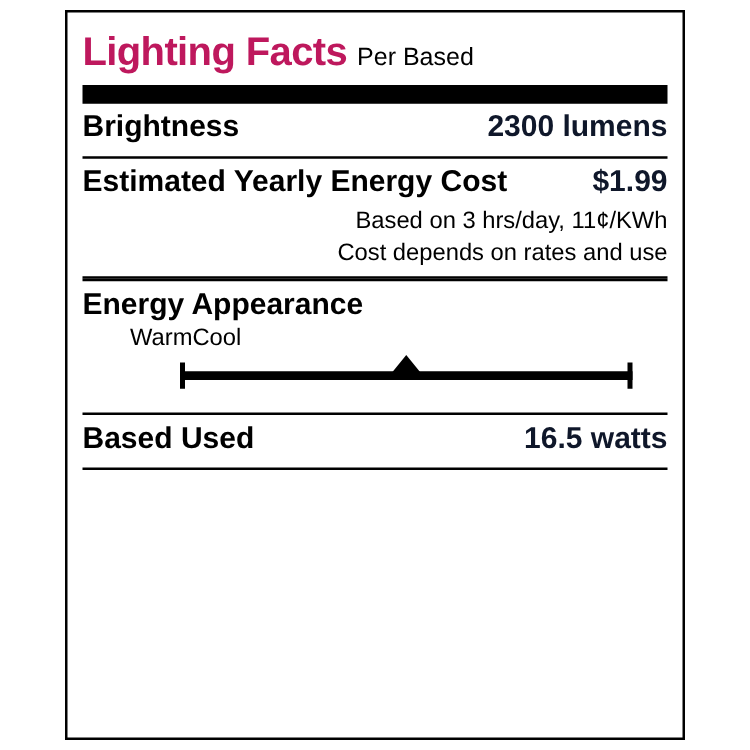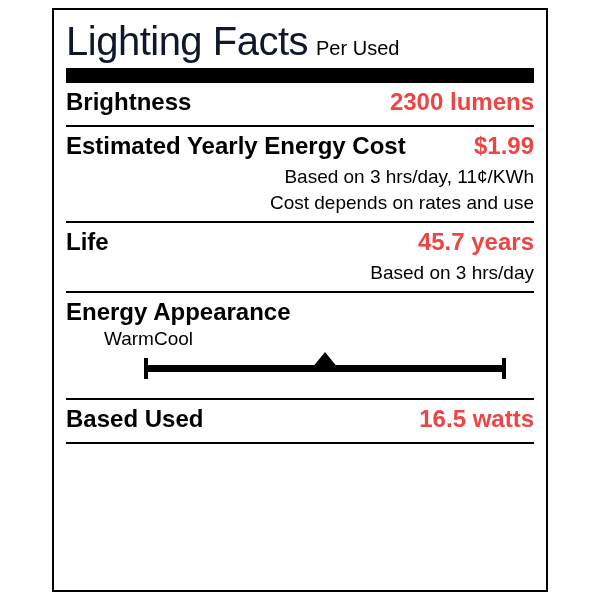--- a/index.html
+++ b/index.html
@@ -25,25 +25,25 @@
     left: 10px;
     right: 10px;
     top: 8px;
   }
   .title-row {
     display: flex;
     align-items: baseline;
     padding: 0 2px;
   }
   .title-main {
-    font-size: 40px;
-    font-weight: normal;
+    font-size: 32px;
+    font-weight: bold;
     letter-spacing: -0.5px;
     line-height: 46px;
-    color: #0f172a;
+    color: #be185d;
   }
   .title-sub {
     font-size: 20px;
     font-weight: normal;
     margin-left: 8px;
     color: #000;
   }
   .thick-bar {
     height: 15px;
     background: #000;
@@ -61,21 +61,21 @@
     padding: 5px 2px 5px 2px;
   }
   .row .k {
     font-size: 24px;
     font-weight: bold;
     color: #000;
   }
   .row .v {
     font-size: 24px;
     font-weight: bold;
-    color: #ef4444;
+    color: #0f172a;
     white-space: nowrap;
   }
   .sub {
     font-size: 19px;
     color: #000;
     padding: 1px 2px 3px 18px;
     text-align: right;
   }
   .sec {
     padding-bottom: 4px;
@@ -136,21 +136,21 @@
   }
 </style>
 </head>
 <body>
 
 <div id="label">
   <div class="inner">
 
     <div class="title-row">
       <span class="title-main">Lighting Facts</span>
-      <span class="title-sub">Per Used</span>
+      <span class="title-sub">Per Based</span>
     </div>
 
     <div class="thick-bar"></div>
 
     <div class="sec">
       <div class="row">
         <span class="k">Brightness</span>
         <span class="v">2300 lumens</span>
       </div>
     </div>
@@ -161,27 +161,20 @@
       <div class="row">
         <span class="k">Estimated Yearly Energy Cost</span>
         <span class="v">$1.99</span>
       </div>
       <div class="sub">Based on 3 hrs/day, 11¢/KWh</div>
       <div class="sub">Cost depends on rates and use</div>
     </div>
 
     <div class="rule"></div>
 
-    <div class="sec">
-      <div class="row">
-        <span class="k">Life</span>
-        <span class="v">45.7 years</span>
-      </div>
-      <div class="sub">Based on 3 hrs/day</div>
-    </div>
 
     <div class="rule"></div>
 
     <div class="sec">
       <div class="appearance-title">Energy Appearance</div>
       <div class="scale-labels">
         <span>Warm</span>
         <span>Cool</span>
       </div>
       <div class="scale-wrap">

